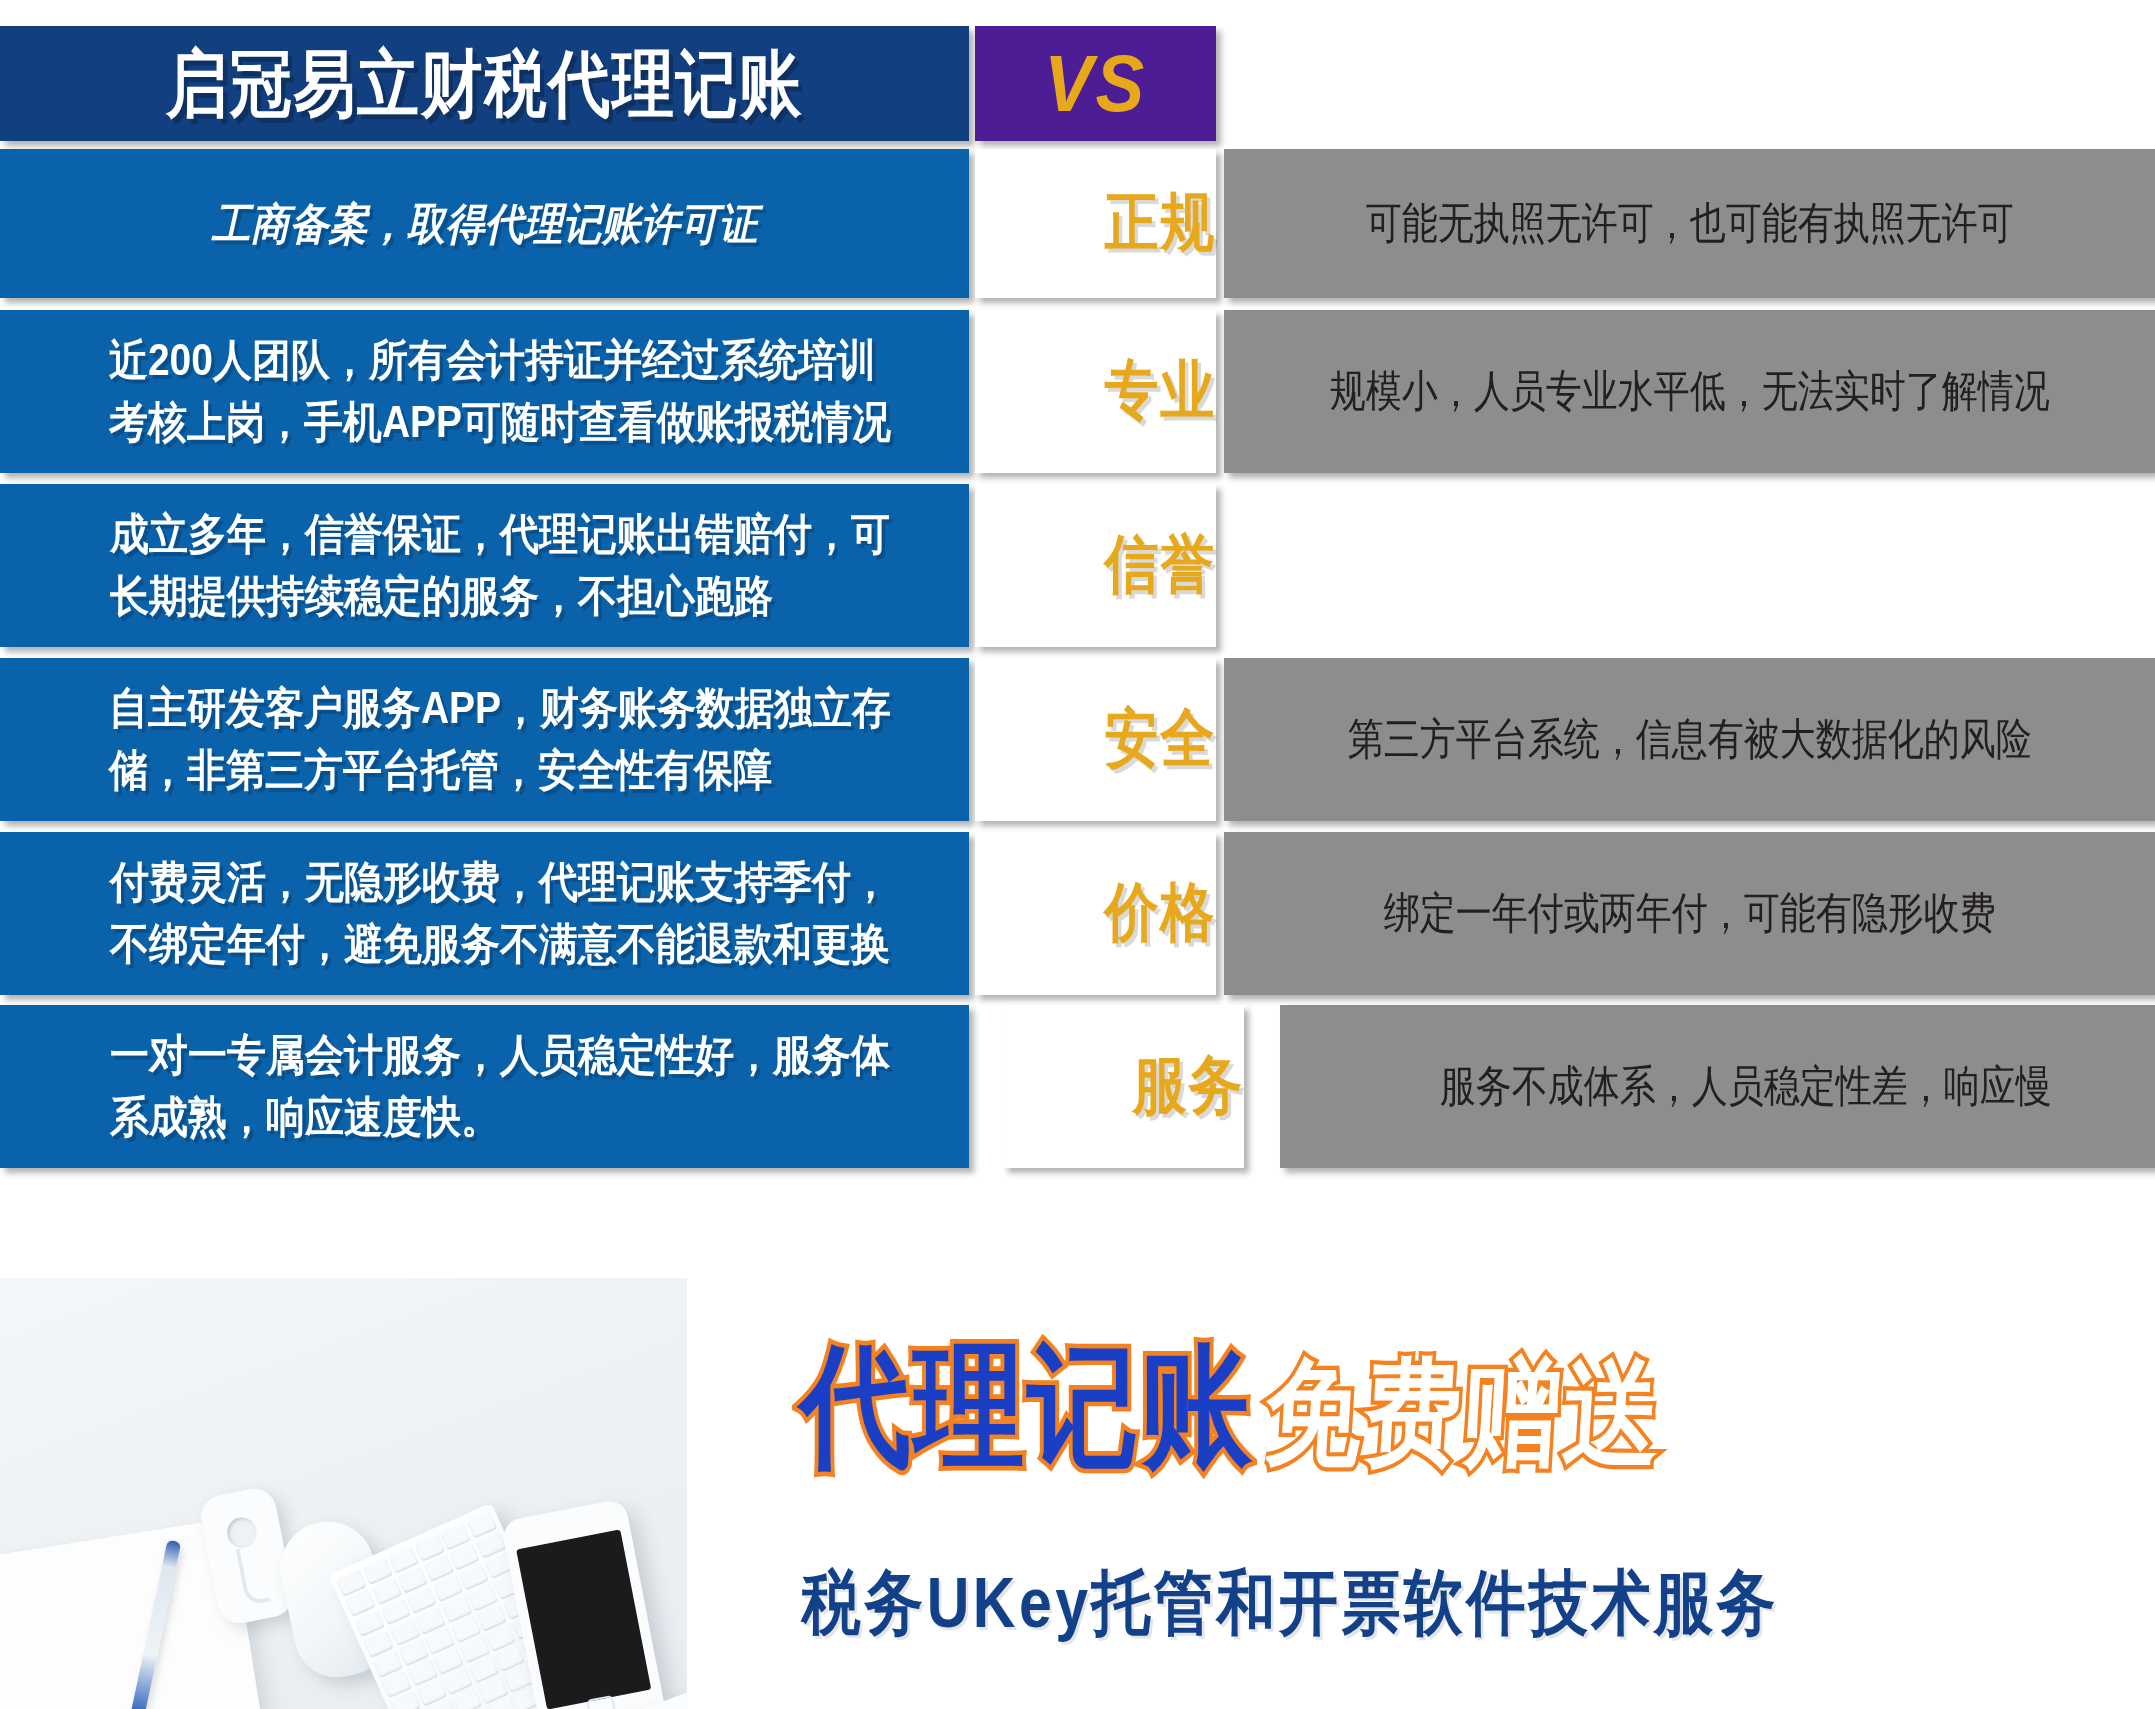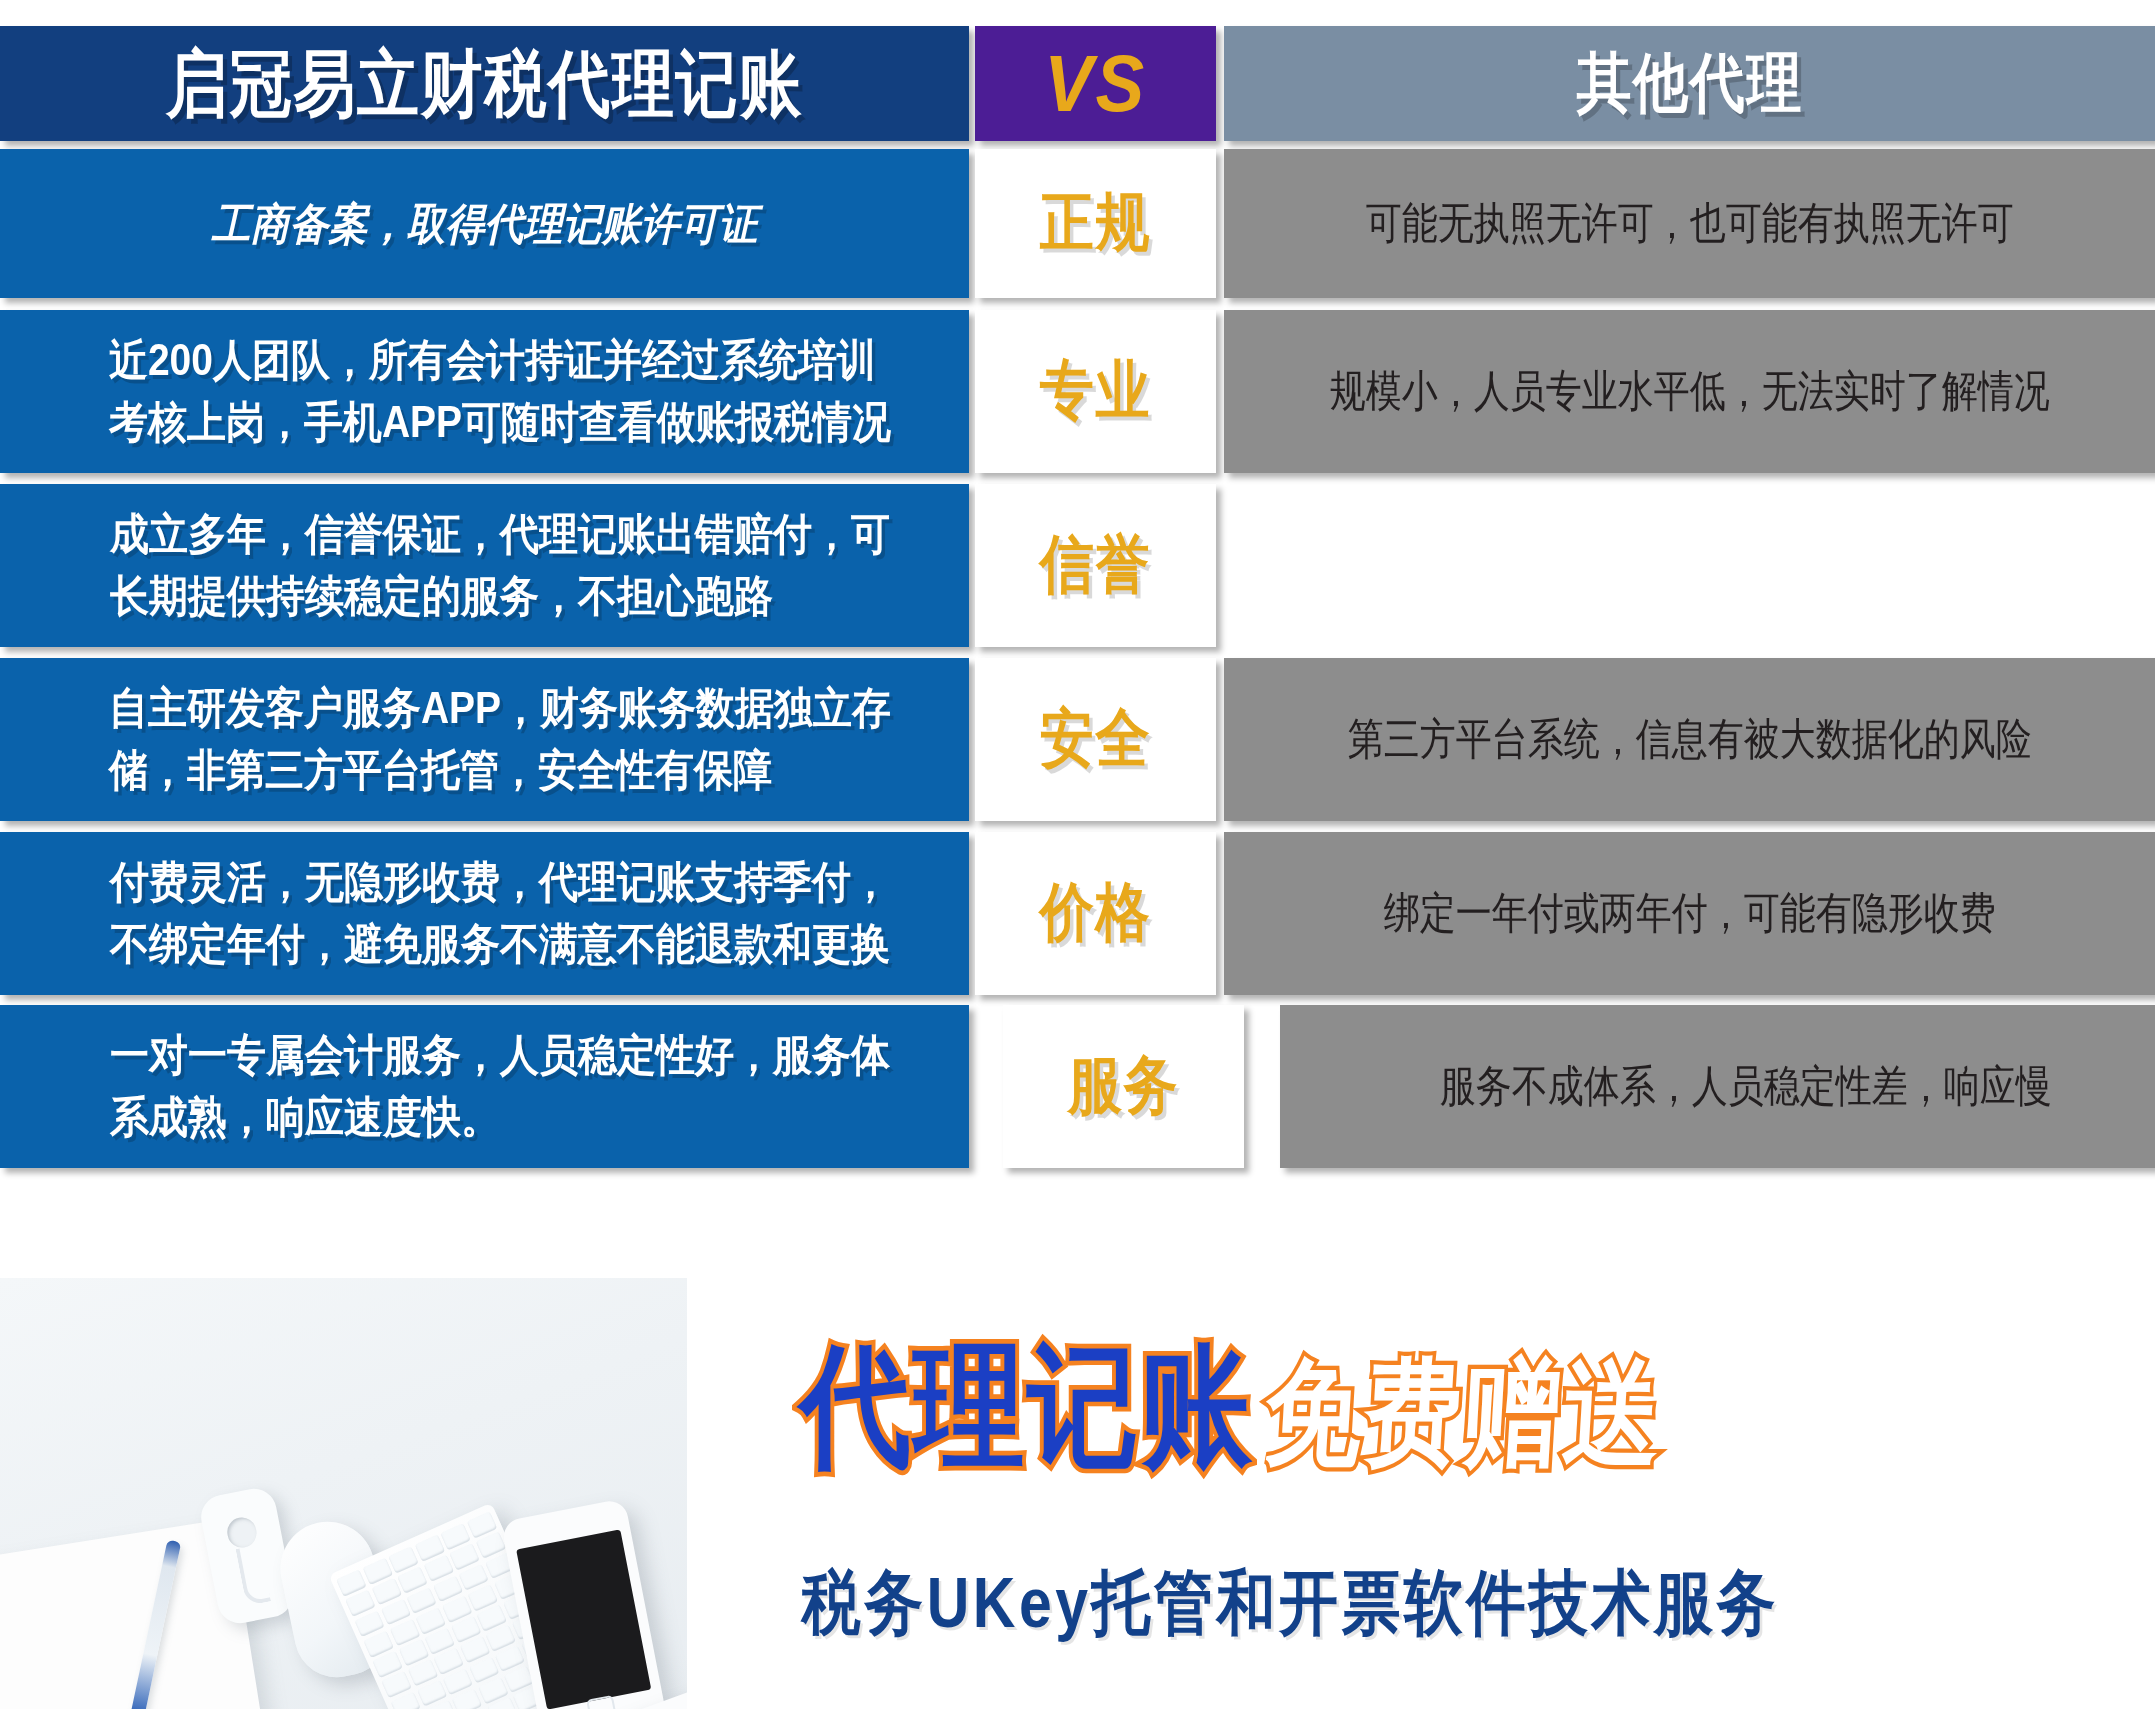--- a/index.html
+++ b/index.html
@@ -88,21 +88,21 @@
     line-height:1.42;
     text-shadow:3.5px 3.5px 0 rgba(0,0,0,0.18);
     transform:scaleY(1.12);
     transform-origin:left center;
   }
   .body-left.single{ justify-content:center; padding-left:26px;font-style:italic; }
   .body-left.single .txt{ transform-origin:center center; }
 
   .body-mid{
     background:#ffffff;
-    justify-content:center;
+    justify-content:flex-end;
   }
   .body-mid .txt{
     color:#e8a81b;
     font-size:54px;
     font-weight:bold;
     letter-spacing:1.7px;
     text-shadow:3.5px 3.5px 0 rgba(0,0,0,0.15);
     transform:scaleY(1.18);
     white-space:nowrap;
   }
@@ -270,25 +270,20 @@
         <span class="txt">启冠易立财税代理记账</span>
       </div>
     </div>
     <div class="gap-a"></div>
     <div class="col-mid">
       <div class="cell hdr-mid">
         <span class="txt">VS</span>
       </div>
     </div>
     <div class="gap-b"></div>
-    <div class="col-right">
-      <div class="cell hdr-right">
-        <span class="txt">其他代理</span>
-      </div>
-    </div>
   </div>
 
   <div class="row" style="top:149px; height:149px;">
     <div class="col-left">
       <div class="cell body-left single">
         <span class="txt">工商备案，取得代理记账许可证</span>
       </div>
     </div>
     <div class="gap-a"></div>
     <div class="col-mid">

